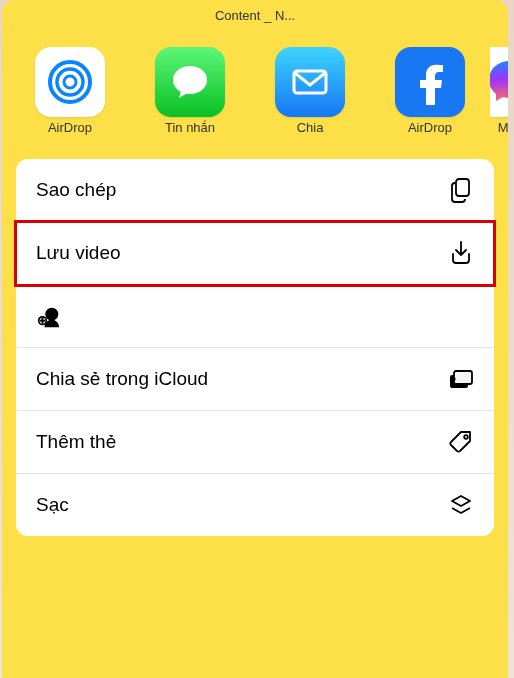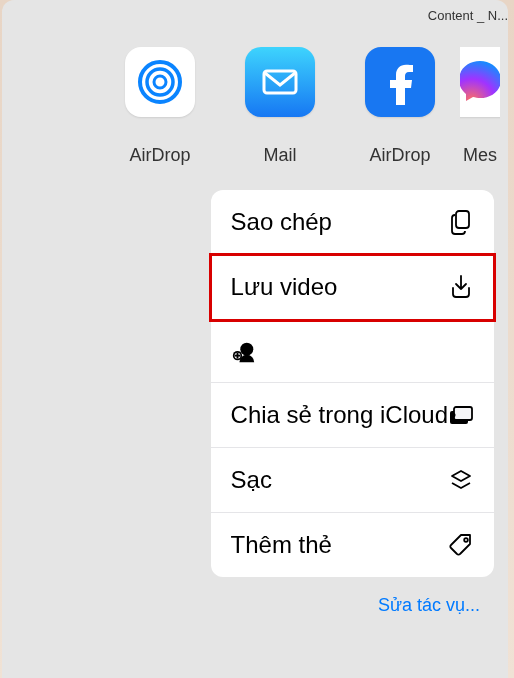--- a/index.html
+++ b/index.html
@@ -10,25 +10,24 @@
     font-family: -apple-system, BlinkMacSystemFont, "Segoe UI", Arial, sans-serif;
     overflow: hidden;
     position: relative;
   }
   .sheet {
     position: absolute;
     top: 0;
     left: 2px;
     right: 6px;
     bottom: 0;
-    background: #e5e5e5;
+    background: #fde047;
     border-radius: 12px 12px 0 0;
     display: flex;
     flex-direction: column;
-    align-items: flex-end;
   }
   .header {
     text-align: center;
     padding: 8px 0 6px 0;
     font-size: 13px;
     color: #333;
   }
   .apps-row {
     display: flex;
     gap: 0;
@@ -45,38 +44,38 @@
   .app-icon {
     width: 70px;
     height: 70px;
     border-radius: 16px;
     display: flex;
     align-items: center;
     justify-content: center;
     box-shadow: 0 1px 2px rgba(0,0,0,0.1);
   }
   .app-label {
-    margin-top: 28px;
-    font-size: 18px;
+    margin-top: 3px;
+    font-size: 13px;
     color: #333;
     text-align: center;
   }
   .actions {
     background: #fff;
     margin: 10px 14px 0 14px;
     border-radius: 12px;
     overflow: visible;
   }
   .action {
     display: flex;
     align-items: center;
     justify-content: space-between;
     padding: 18px 20px;
     border-bottom: 1px solid #e5e5e8;
-    font-size: 24px;
+    font-size: 19px;
     color: #000;
     cursor: pointer;
   }
   .action:last-child { border-bottom: none; }
   .action.highlighted {
     outline: 3px solid #d80000;
     outline-offset: -1px;
     position: relative;
     z-index: 2;
     gap: 16px;
@@ -108,29 +107,38 @@
       <div class="app-icon" style="background:#fff">
         <svg width="54" height="54" viewBox="0 0 54 54">
           <circle cx="27" cy="27" r="6" fill="none" stroke="#0a84ff" stroke-width="3"></circle>
           <circle cx="27" cy="27" r="13" fill="none" stroke="#0a84ff" stroke-width="3.5"></circle>
           <circle cx="27" cy="27" r="20" fill="none" stroke="#0a84ff" stroke-width="4"></circle>
         </svg>
       </div>
       <div class="app-label">AirDrop</div>
     </div>
 
+    <div class="app">
+      <div class="app-icon" style="background:linear-gradient(#5df777,#09c024)">
+        <svg width="46" height="46" viewBox="0 0 46 46">
+          <ellipse cx="23" cy="21" rx="17" ry="14" fill="#fff"></ellipse>
+          <path d="M14 32 L12 39 L22 33 Z" fill="#fff"></path>
+        </svg>
+      </div>
+      <div class="app-label">Tin nhắn</div>
+    </div>
 
     <div class="app">
       <div class="app-icon" style="background:linear-gradient(#3ed4fd,#1677f3)">
         <svg width="46" height="46" viewBox="0 0 46 46">
           <rect x="7" y="12" width="32" height="22" rx="3" fill="none" stroke="#fff" stroke-width="3"></rect>
           <path d="M8 14 L23 26 L38 14" fill="none" stroke="#fff" stroke-width="3" stroke-linecap="round"></path>
         </svg>
       </div>
-      <div class="app-label">Mail</div>
+      <div class="app-label">Chia</div>
     </div>
 
     <div class="app">
       <div class="app-icon" style="background:#1877f2">
         <svg width="46" height="46" viewBox="0 0 46 46">
           <path d="M28 46 V29 h6 l1-8 h-7 v-4 c0-2 1-4 4-4 h4 V6 c-2 0-4-0.3-7-0.3 -6 0-10 4-10 10 V21 h-6 v8 h6 v17 Z" fill="#fff"></path>
         </svg>
       </div>
       <div class="app-label">AirDrop</div>
     </div>
@@ -192,36 +200,35 @@
       <span class="action-icon">
         <svg width="26" height="22" viewBox="0 0 26 22" fill="none" stroke="#000" stroke-width="1.8">
           <rect x="2" y="7" width="18" height="13" rx="2" fill="#000" stroke="none"></rect>
           <rect x="6" y="3" width="18" height="13" rx="2" fill="#f6f6f8" stroke="#000"></rect>
           <circle cx="5" cy="11" r="2.5" fill="#000" stroke="none"></circle>
         </svg>
       </span>
     </div>
 
     <div class="action">
+      <span>Thêm thẻ</span>
+      <span class="action-icon">
+        <svg width="26" height="26" viewBox="0 0 26 26" fill="none" stroke="#000" stroke-width="1.8">
+          <path d="M13 3 L22 3 L22 12 L12 22 a2 2 0 0 1 -3 0 L3 16 a2 2 0 0 1 0 -3 Z" stroke-linejoin="round"></path>
+          <circle cx="18" cy="8" r="1.8"></circle>
+        </svg>
+      </span>
+    </div>
+
+    <div class="action">
       <span>Sạc</span>
       <span class="action-icon">
         <svg width="26" height="26" viewBox="0 0 26 26" fill="none" stroke="#000" stroke-width="1.8">
           <path d="M4 9 L13 4 L22 9 L13 14 Z" stroke-linejoin="round"></path>
           <path d="M4 16 L13 21 L22 16" stroke-linejoin="round"></path>
         </svg>
       </span>
     </div>
 
-    <div class="action">
-      <span>Thêm thẻ</span>
-      <span class="action-icon">
-        <svg width="26" height="26" viewBox="0 0 26 26" fill="none" stroke="#000" stroke-width="1.8">
-          <path d="M13 3 L22 3 L22 12 L12 22 a2 2 0 0 1 -3 0 L3 16 a2 2 0 0 1 0 -3 Z" stroke-linejoin="round"></path>
-          <circle cx="18" cy="8" r="1.8"></circle>
-        </svg>
-      </span>
-    </div>
-
   </div>
 
-  <div class="edit-link">Sửa tác vụ...</div>
 
 </div>
 
 </body></html>

